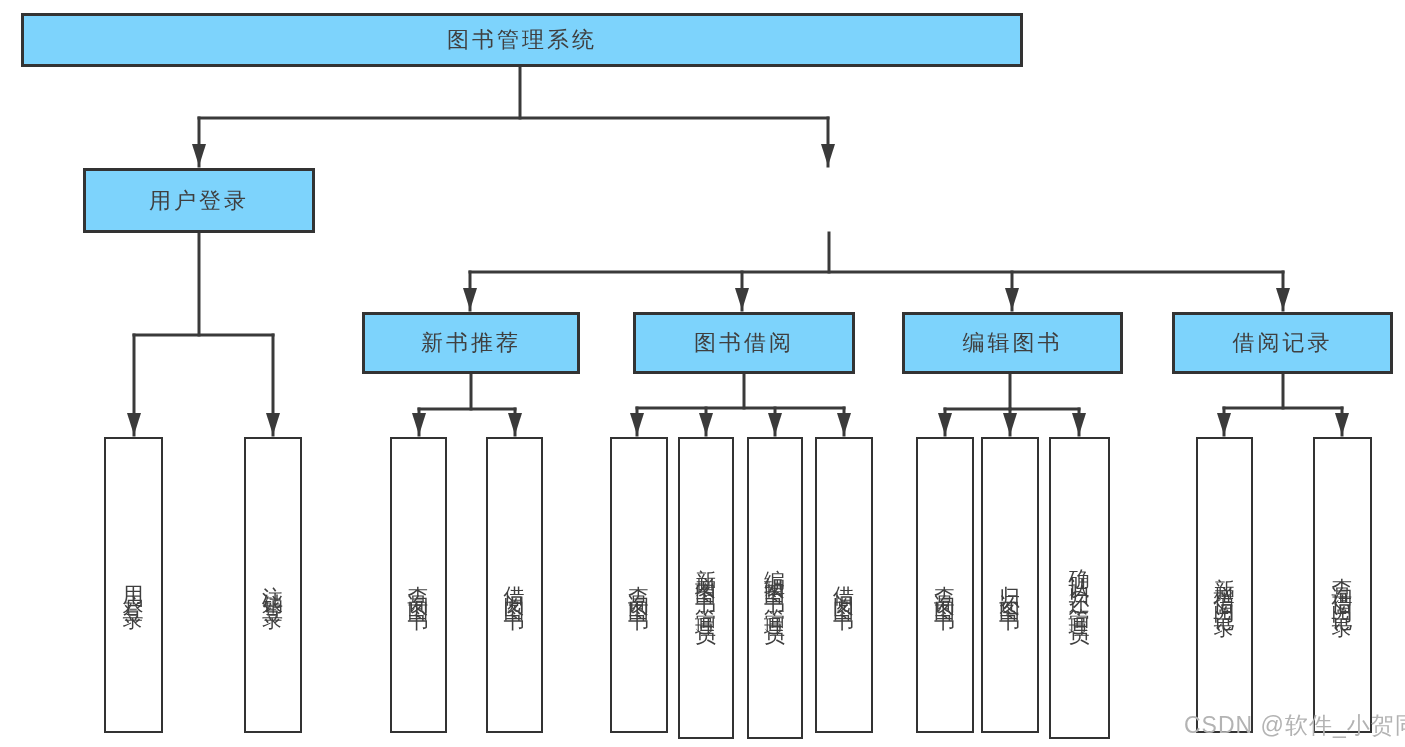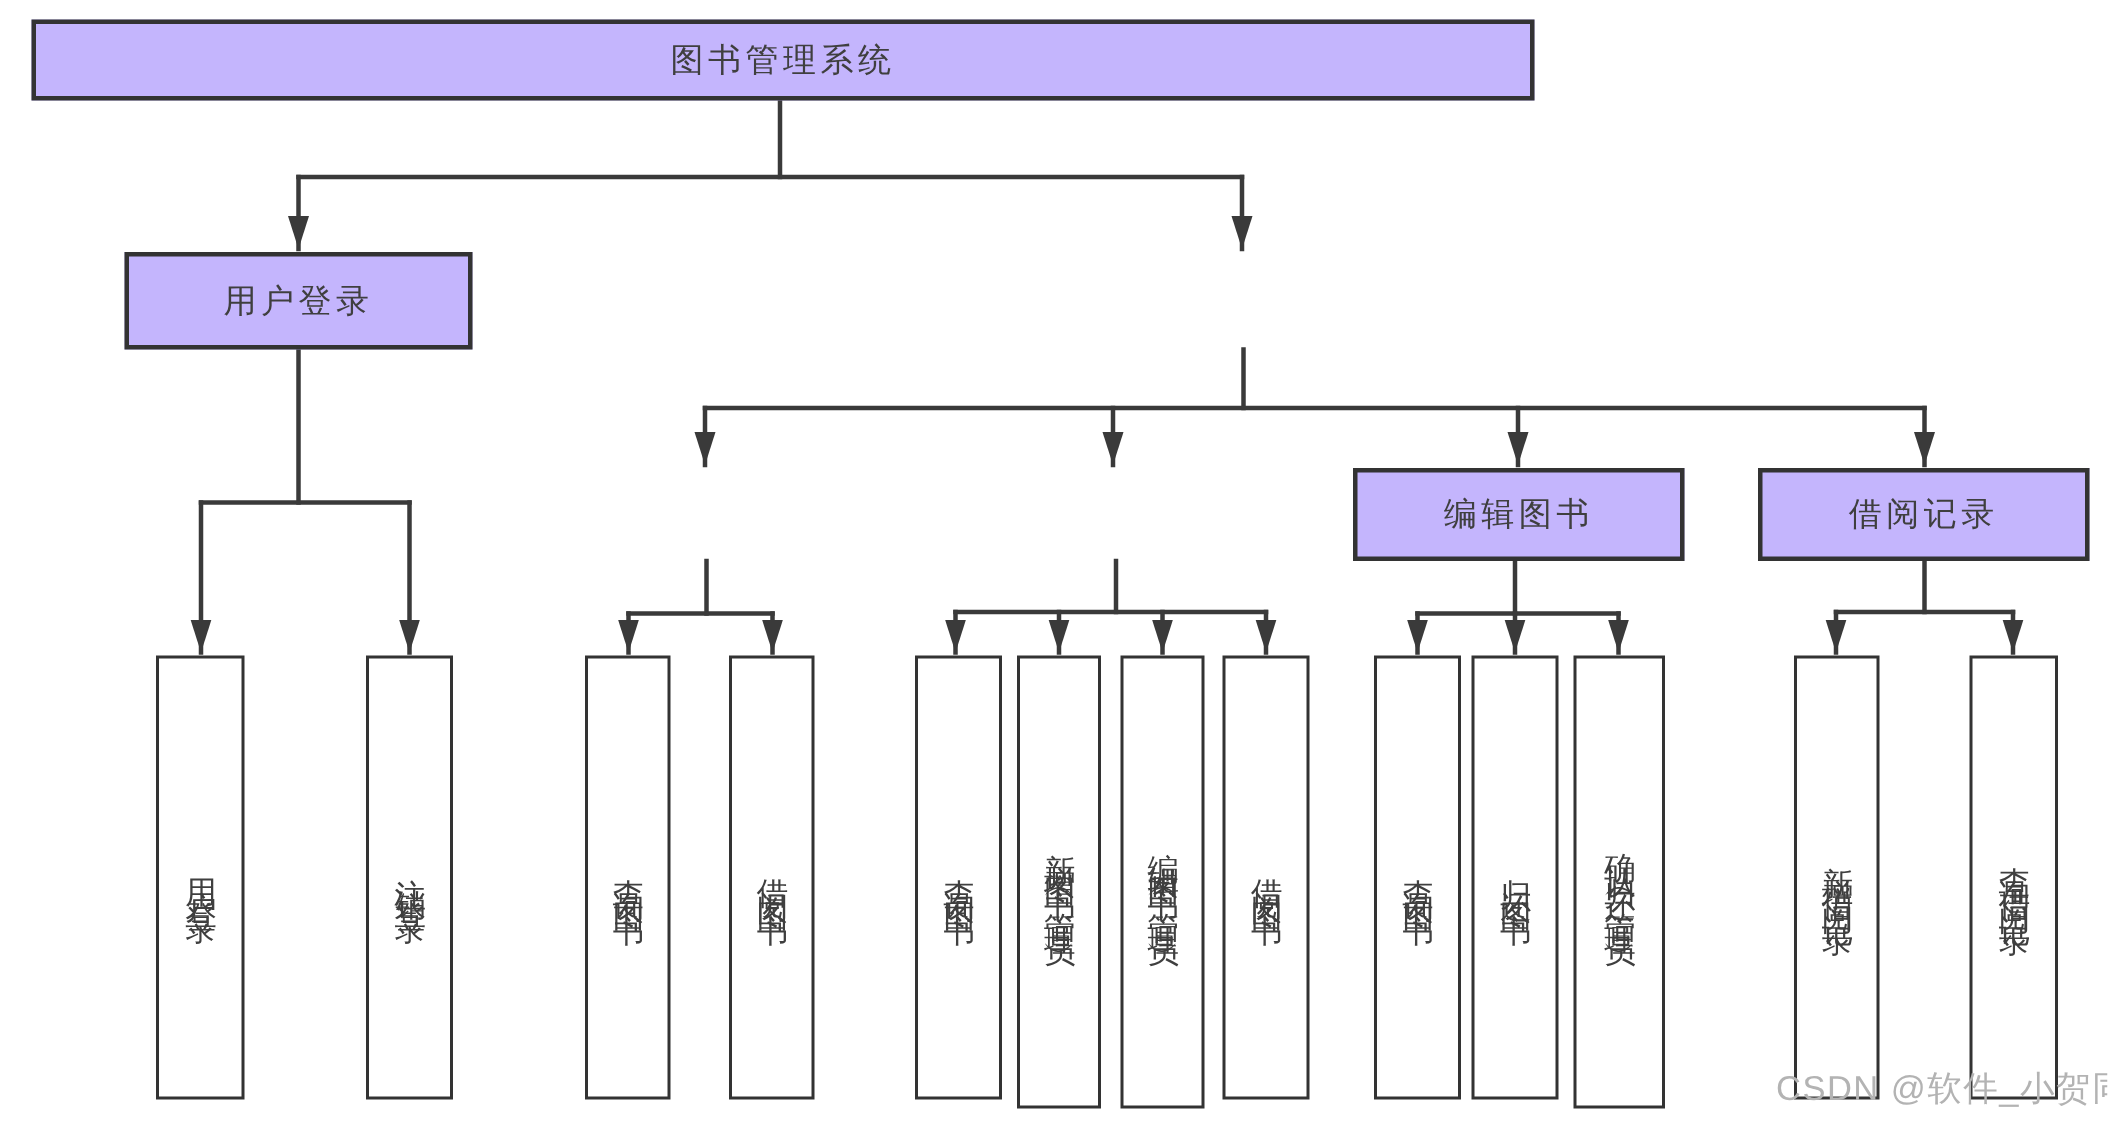--- a/index.html
+++ b/index.html
@@ -9,21 +9,21 @@
     --background:#ffffff;
     --watermark:#b3b3b3;
   }
   html,body{margin:0;padding:0;background:var(--background);}
   .stage{
     position:relative;width:1405px;height:747px;background:var(--background);
     font-family:"Liberation Sans",sans-serif;color:var(--text);overflow:hidden;
   }
   .wires{position:absolute;left:0;top:0;width:1405px;height:747px;}
   .hbox{
-    position:absolute;box-sizing:border-box;background:#c4b5fd;
+    position:absolute;box-sizing:border-box;background:#7dd3fc;
     border:3px solid var(--box_border);
     display:flex;align-items:center;justify-content:center;
     font-size:22px;letter-spacing:3px;white-space:nowrap;
   }
   .vbox{
     position:absolute;box-sizing:border-box;background:#fff;
     border:2px solid var(--box_border);
     writing-mode:vertical-rl;text-orientation:mixed;
     display:flex;align-items:center;justify-content:center;
     font-size:21px;letter-spacing:8px;line-height:1;
@@ -85,20 +85,22 @@
       <path d="M1224 408 H1342"></path>
       <path d="M1224 408 V435" marker-end="url(#arrow)"></path>
       <path d="M1342 408 V435" marker-end="url(#arrow)"></path>
     </g>
   </svg>
 
   <div class="hbox" style="left:21px;top:13px;width:1002px;height:54px">图书管理系统</div>
 
   <div class="hbox" style="left:83px;top:168px;width:232px;height:65px">用户登录</div>
 
+  <div class="hbox" style="left:362px;top:312px;width:218px;height:62px">新书推荐</div>
+  <div class="hbox" style="left:633px;top:312px;width:222px;height:62px">图书借阅</div>
   <div class="hbox" style="left:902px;top:312px;width:221px;height:62px">编辑图书</div>
   <div class="hbox" style="left:1172px;top:312px;width:221px;height:62px">借阅记录</div>
 
   <div class="vbox" style="left:104px;top:437px;width:59px;height:296px">用户登录</div>
   <div class="vbox" style="left:244px;top:437px;width:58px;height:296px">注销登录</div>
 
   <div class="vbox" style="left:390px;top:437px;width:57px;height:296px">查询图书</div>
   <div class="vbox" style="left:486px;top:437px;width:57px;height:296px">借阅图书</div>
 
   <div class="vbox" style="left:610px;top:437px;width:58px;height:296px">查询图书</div>

